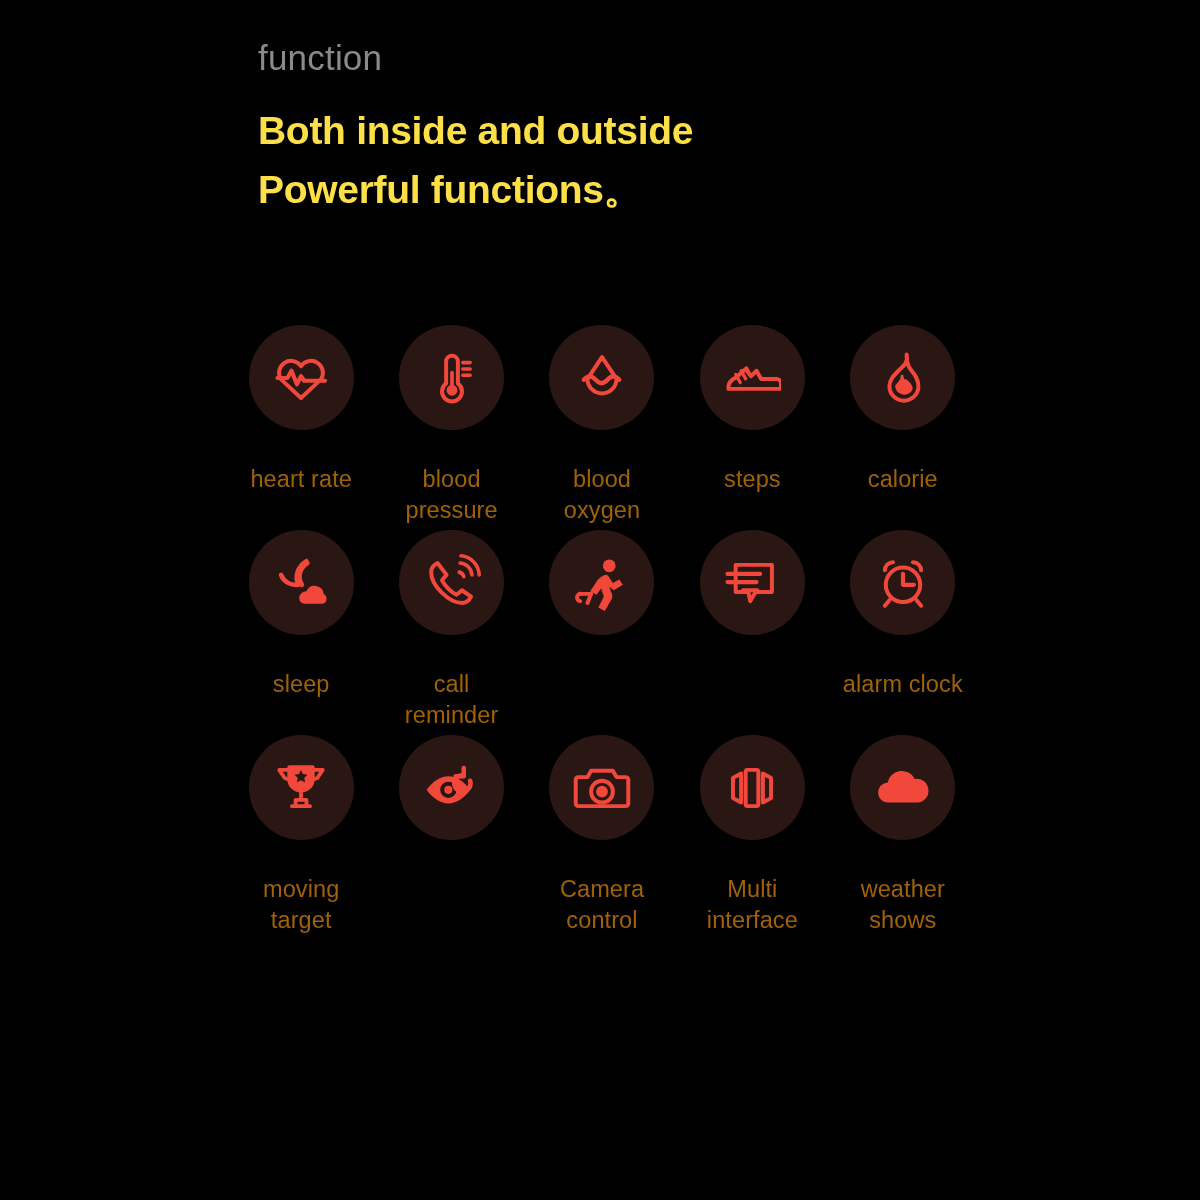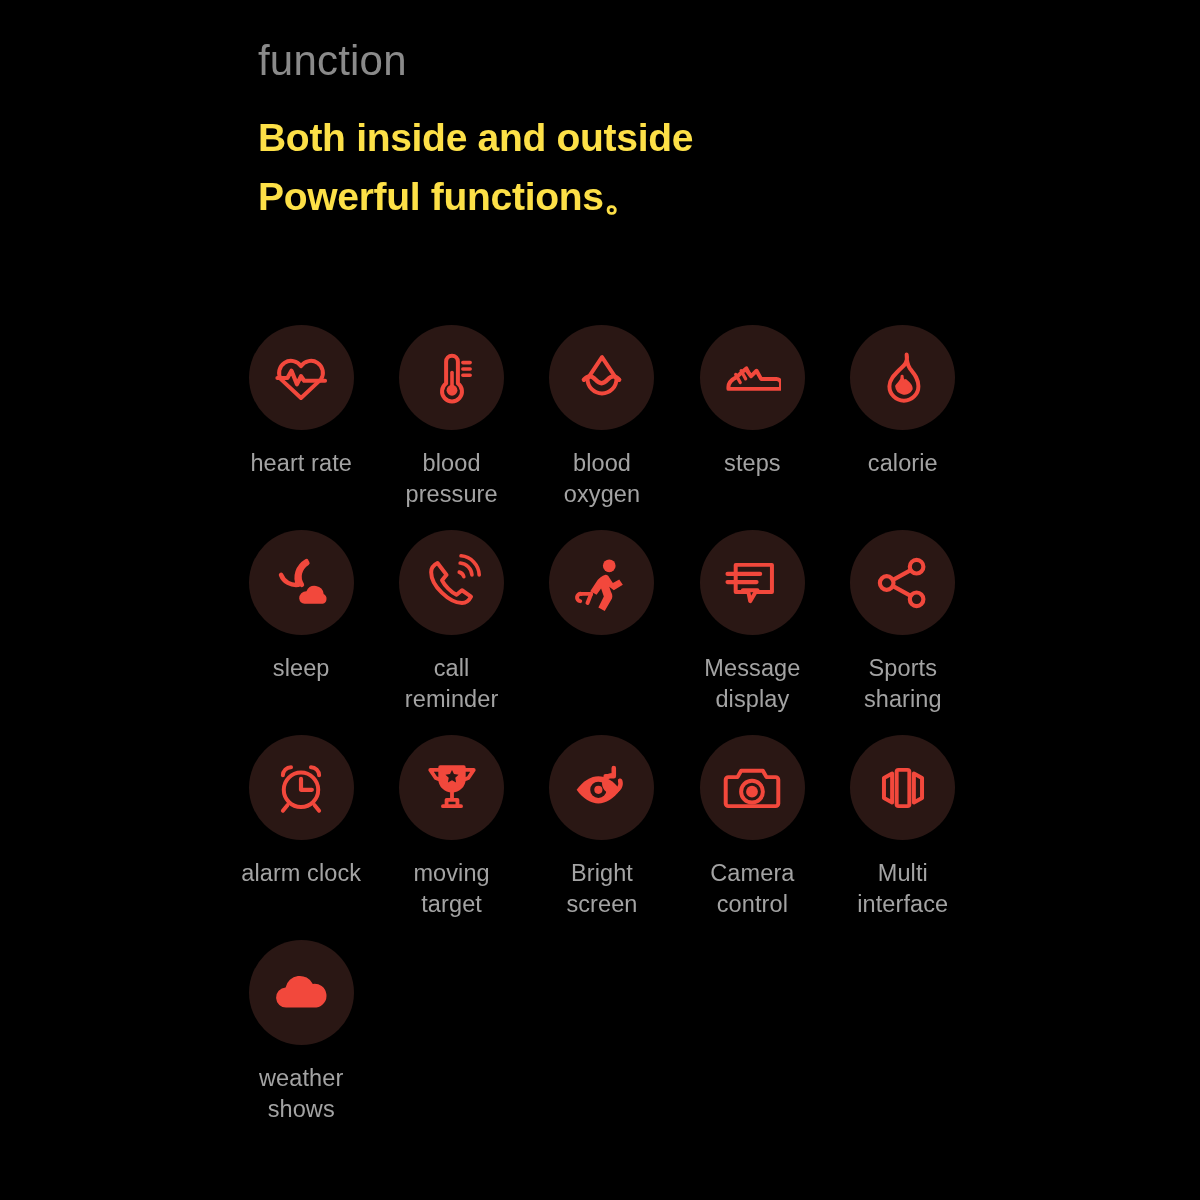--- a/index.html
+++ b/index.html
@@ -23,21 +23,21 @@
   }
 
   
   .header {
     position: absolute;
     left: 258px;
     top: 40px;
     width: 800px;
   }
   .eyebrow {
-    font-size: 42px;
+    font-size: 35px;
     line-height: 1;
     color: #8a8a8a;
     letter-spacing: 0.2px;
     font-weight: 400;
   }
   .headline {
     margin-top: 26px;
     font-size: 39px;
     line-height: 1.52;
     color: #fde047;
@@ -72,24 +72,24 @@
     align-items: center;
     justify-content: center;
     flex: 0 0 auto;
   }
   .bubble svg {
     width: 58px;
     height: 58px;
     display: block;
   }
   .label {
-    margin-top: 18px;
+    margin-top: 34px;
     font-size: 23.5px;
     line-height: 1.33;
-    color: #a3a3a3;
+    color: #a16207;
     text-align: center;
     font-weight: 400;
     letter-spacing: 0.1px;
     white-space: pre-line;
     width: 150px;
   }
 
   
   .grid .cell.r1 { height: 205px; }
   .grid .cell.r2 { height: 205px; }
@@ -190,34 +190,20 @@
     </svg>
         </div>
       </div>
       <div class="cell r3">
         <div class="bubble">
           <svg viewBox="0 0 64 64" fill="none" stroke="#f2483c" stroke-width="4.4" stroke-linecap="round" stroke-linejoin="round">
       <path d="M14 12h40v30H36l-6 10-2-10H14V12Z"></path>
       <path d="M5 22h36M5 31h32M22 40h16" stroke-width="4.6"></path>
     </svg>
         </div>
-        <div class="label">Message
-display</div>
-      </div>
-      <div class="cell r3">
-        <div class="bubble">
-          <svg viewBox="0 0 64 64" fill="none" stroke="#f2483c" stroke-width="4.6" stroke-linecap="round" stroke-linejoin="round">
-      <circle cx="47" cy="14" r="7.5"></circle>
-      <circle cx="14" cy="32" r="7.5"></circle>
-      <circle cx="47" cy="50" r="7.5"></circle>
-      <path d="M21 28.5 40 18M21 35.5 40 46"></path>
-    </svg>
-        </div>
-        <div class="label">Sports
-sharing</div>
       </div>
       <div class="cell r3">
         <div class="bubble">
           <svg viewBox="0 0 64 64" fill="none" stroke="#f2483c" stroke-width="4.4" stroke-linecap="round" stroke-linejoin="round">
       <circle cx="32" cy="34" r="19"></circle>
       <path d="M32 22v12h12" stroke-width="4.6"></path>
       <path d="M12 18a9 9 0 0 1 9-9M52 18a9 9 0 0 0-9-9"></path>
       <path d="M17 51l-5 6M47 51l5 6"></path>
     </svg>
         </div>
@@ -238,22 +224,20 @@
       <div class="cell r4">
         <div class="bubble">
           <svg viewBox="0 0 64 64" fill="none">
       <path d="M4 34c7-10 16-15 24-15s17 5 24 15c-7 10-16 15-24 15S11 44 4 34Z" fill="#f2483c"></path>
       <circle cx="28" cy="34" r="9" fill="#2a1714"></circle>
       <circle cx="28" cy="34" r="4.5" fill="#f2483c"></circle>
       <path d="M44 18a9 9 0 1 0 8 6" fill="none" stroke="#f2483c" stroke-width="5" stroke-linecap="round"></path>
       <path d="M45 10v9h-9" fill="none" stroke="#f2483c" stroke-width="5" stroke-linecap="round" stroke-linejoin="round"></path>
     </svg>
         </div>
-        <div class="label">Bright
-screen</div>
       </div>
       <div class="cell r4">
         <div class="bubble">
           <svg viewBox="0 0 64 64" fill="none" stroke="#f2483c" stroke-width="4.4" stroke-linecap="round" stroke-linejoin="round">
       <path d="M6 20h10l4-7h24l4 7h10a3 3 0 0 1 3 3v26a3 3 0 0 1-3 3H6a3 3 0 0 1-3-3V23a3 3 0 0 1 3-3Z"></path>
       <circle cx="32" cy="36" r="12"></circle>
       <circle cx="32" cy="36" r="6.5" fill="#f2483c" stroke="none"></circle>
     </svg>
         </div>
         <div class="label">Camera

